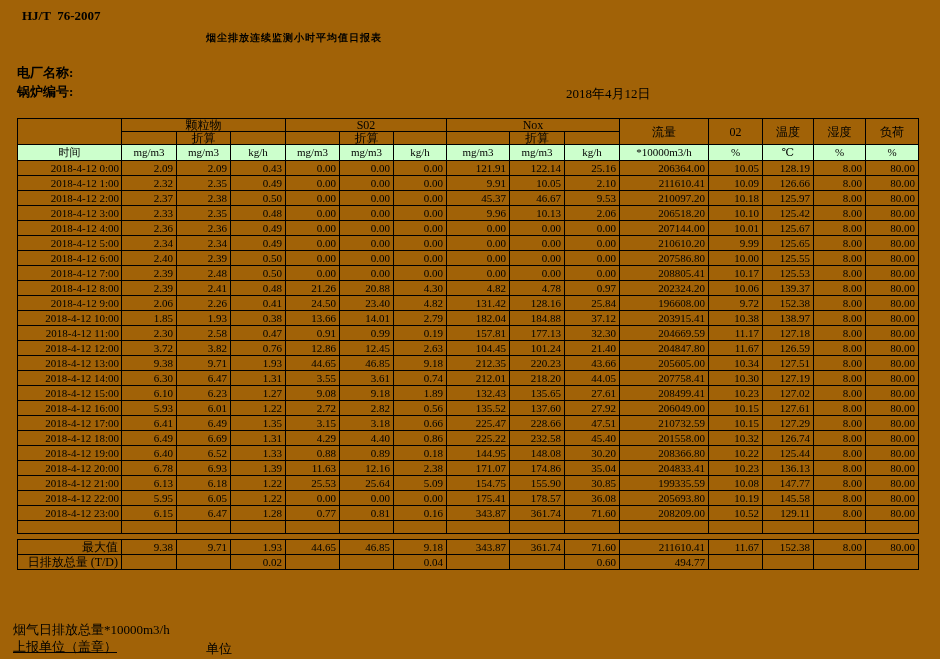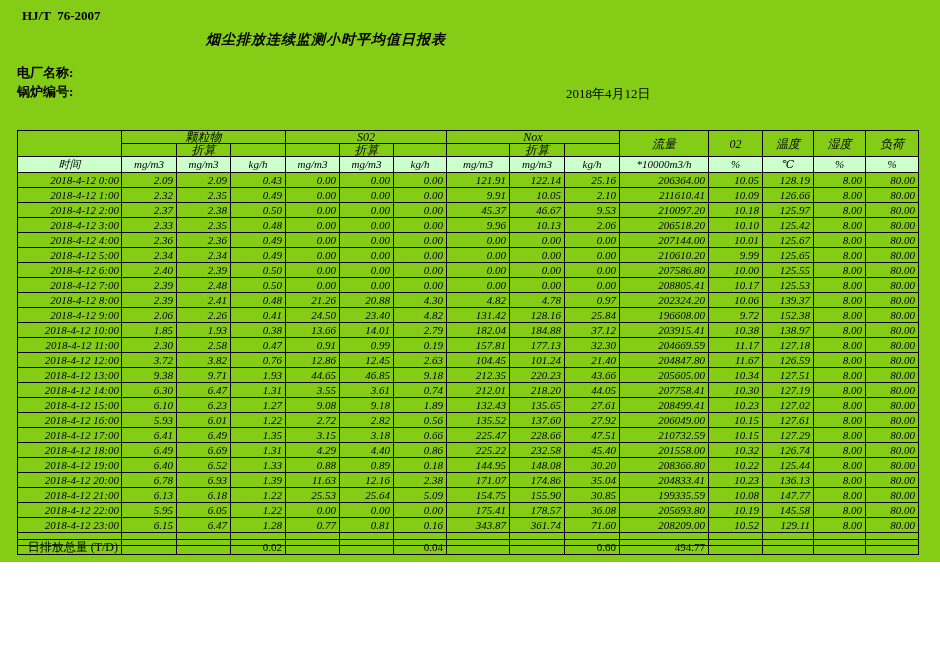--- a/index.html
+++ b/index.html
@@ -1,50 +1,50 @@
 <!DOCTYPE html>
 <html><head>
 <meta charset="utf-8">
 <style>
   * { box-sizing: border-box; }
   html,body { margin:0; padding:0; background:#fff; }
   .page {
     position: relative;
-    width: 940px; height: 562px;
-    background: #84cc16;
+    width: 940px; height: 659px;
+    background: #a16207;
     color: #000;
     font-family: "Liberation Serif", "DejaVu Serif", serif;
     overflow: hidden;
   }
   .doc-code {
     position: absolute; left: 22px; top: 8px;
     font-weight: bold; font-size: 13px; white-space: pre;
   }
   .title {
     position: absolute; left: 206px; top: 31px;
-    font-weight: bold; font-size: 14px; letter-spacing: 1px; font-style: italic;
+    font-weight: bold; font-size: 10px; letter-spacing: 1px;
   }
   .plant-label {
     position: absolute; left: 17px; top: 64px;
     font-weight: bold; font-size: 13px;
   }
   .boiler-label {
     position: absolute; left: 17px; top: 83px;
     font-weight: bold; font-size: 13px; text-align: center;
   }
   .report-date {
     position: absolute; left: 566px; top: 85px;
     font-size: 13px;
   }
   table {
     border-collapse: collapse; table-layout: fixed;
     position: absolute; left: 17px;
     font-size: 11px;
   }
-  table.main { top: 130px; font-style: italic; }
+  table.main { top: 118px; }
   table.summary { top: 539px; }
   th, td { border: 1px solid #000; padding: 0; overflow: hidden; }
   thead th {
     font-weight: normal; font-size: 12px; text-align: center;
     height: 13px; line-height: 12px;
   }
   tr.h3 th {
     background: #ccffcc; height: 16px; line-height: 15px; font-size: 11px;
   }
   tbody td {
@@ -580,20 +580,39 @@
         <col style="width:55px">
         <col style="width:89px">
         <col style="width:54px">
       <col style="width:51px">
         <col style="width:52px">
         <col style="width:53px">
     </colgroup>
     <tbody id="summary-body">
         <tr>
           <td class="label">
+            <span class="lbl">最大值</span>
+          </td>
+          <td>9.38</td>
+          <td>9.71</td>
+          <td>1.93</td>
+          <td>44.65</td>
+          <td>46.85</td>
+          <td>9.18</td>
+          <td>343.87</td>
+          <td>361.74</td>
+          <td>71.60</td>
+          <td>211610.41</td>
+          <td>11.67</td>
+          <td>152.38</td>
+          <td>8.00</td>
+          <td>80.00</td>
+        </tr>
+        <tr>
+          <td class="label">
             <span class="lbl">日排放总量 (T/D)</span>
           </td>
           <td></td>
           <td></td>
           <td>0.02</td>
           <td></td>
           <td></td>
           <td>0.04</td>
           <td></td>
           <td></td>

